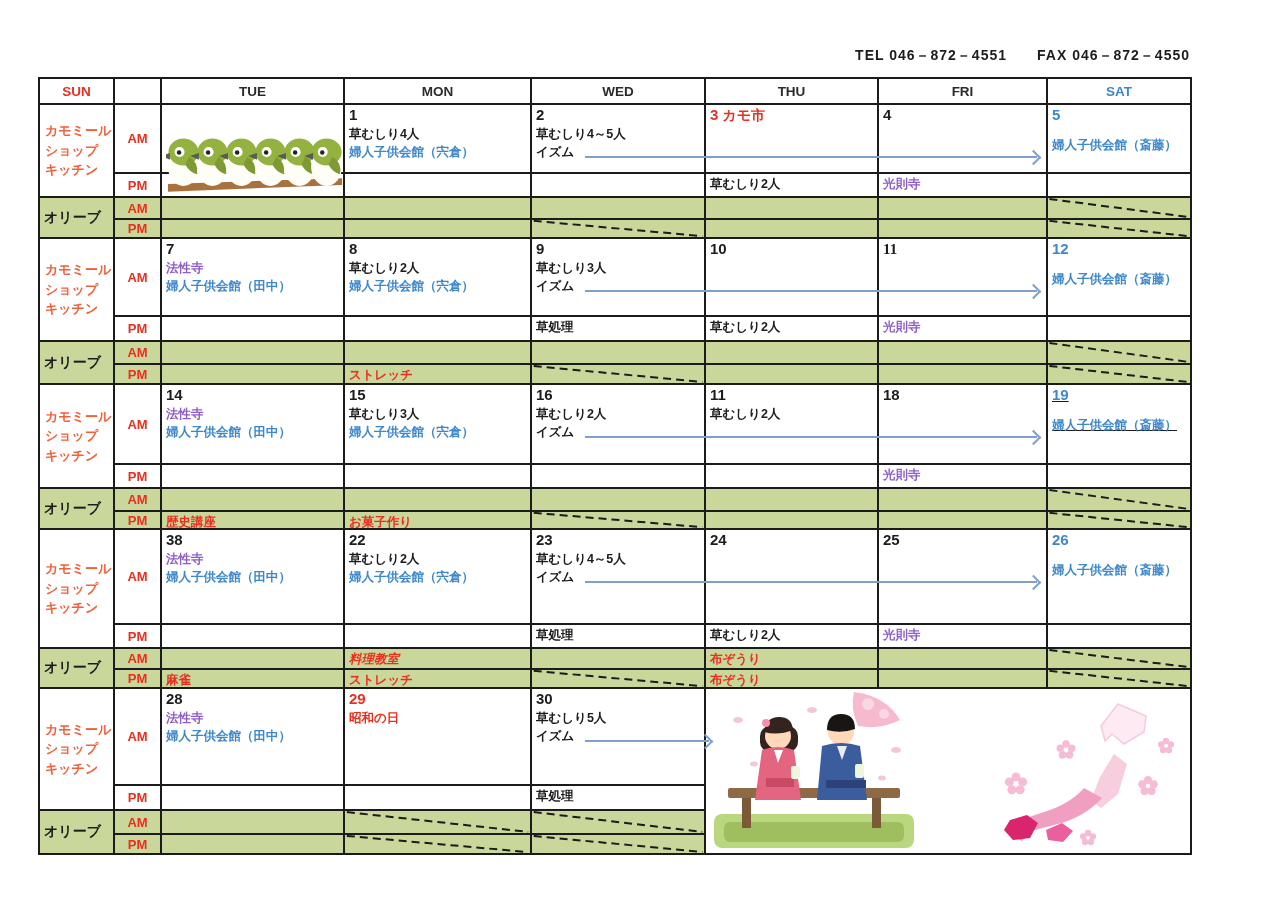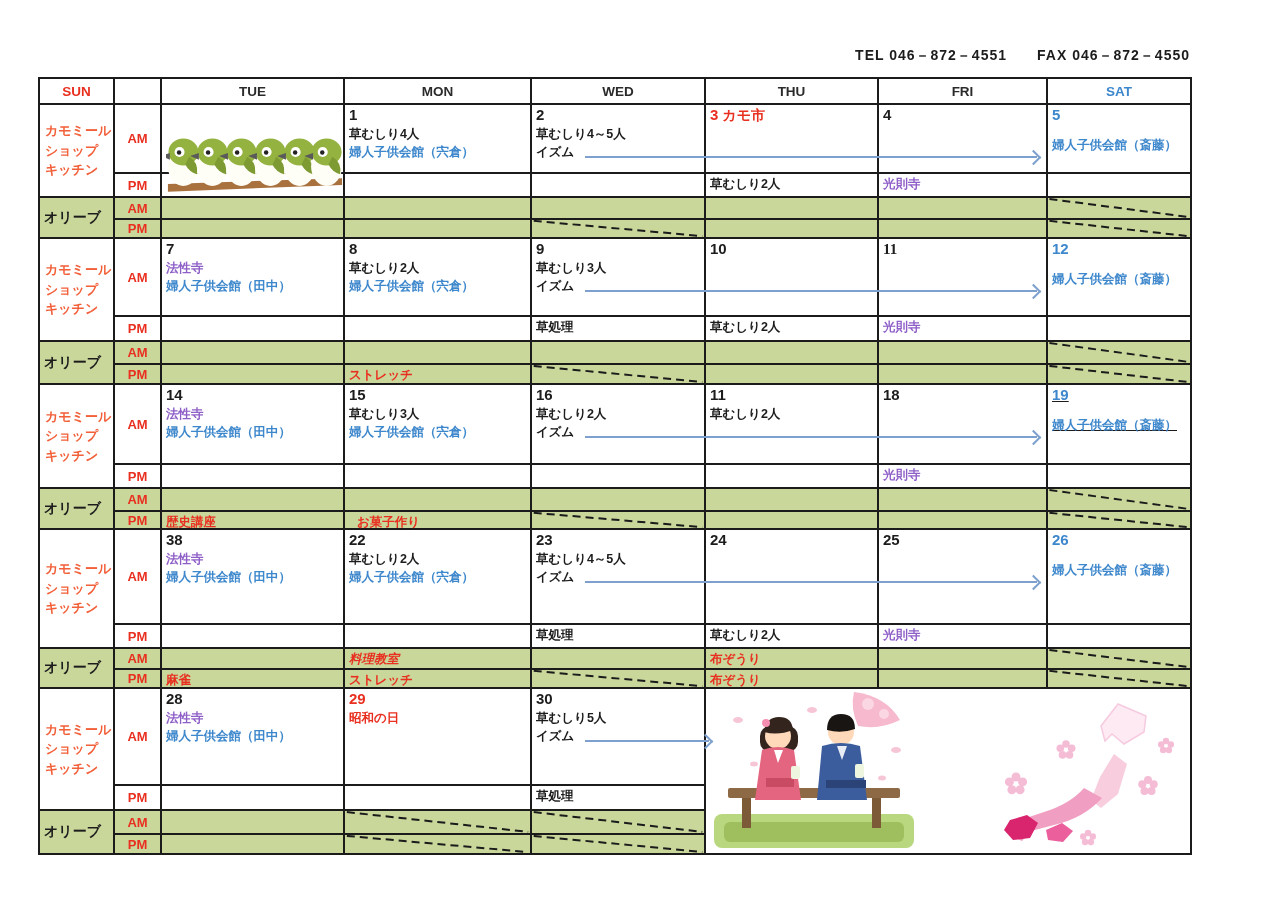--- a/index.html
+++ b/index.html
@@ -335,21 +335,21 @@
           <div class="c g diag" style="grid-area: 3 / 8;">
             <svg class="diagsvg" preserveAspectRatio="none" viewBox="0 0 100 100">
               <line x1="1" y1="5" x2="99" y2="95" stroke="#1b1b1b" stroke-width="2" vector-effect="non-scaling-stroke" stroke-dasharray="8 5"></line>
             </svg>
           </div>
           <div class="c g" style="grid-area: 4 / 3;">
             <div class="lines">
               <div class="ln" style="color: rgb(233, 47, 31);">歴史講座</div>
             </div>
           </div>
-          <div class="c g" style="grid-area: 4 / 4; padding-left: 8px;">
+          <div class="c g" style="grid-area: 4 / 4;">
             <div class="lines">
               <div class="ln" style="color: rgb(233, 47, 31);">お菓子作り</div>
             </div>
           </div>
           <div class="c g diag" style="grid-area: 4 / 5;">
             <svg class="diagsvg" preserveAspectRatio="none" viewBox="0 0 100 100">
               <line x1="1" y1="5" x2="99" y2="95" stroke="#1b1b1b" stroke-width="2" vector-effect="non-scaling-stroke" stroke-dasharray="8 5"></line>
             </svg>
           </div>
           <div class="c g" style="grid-area: 4 / 6;"></div>

